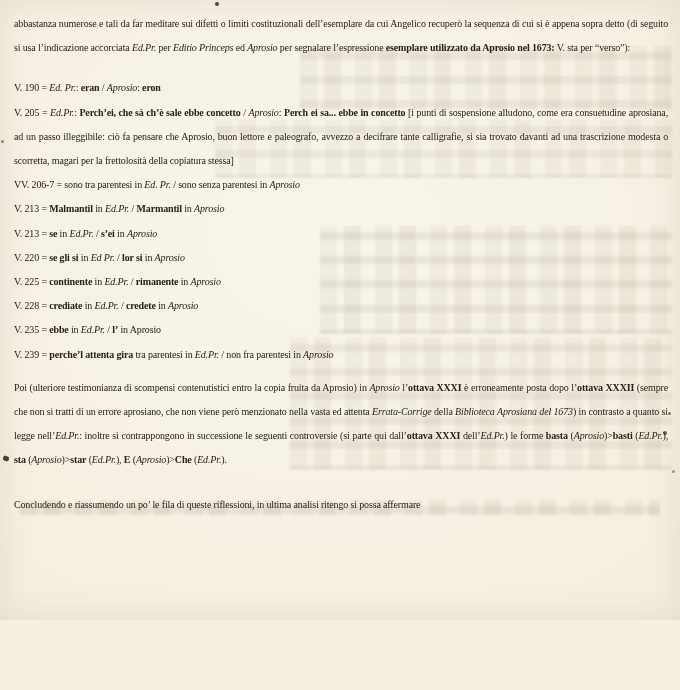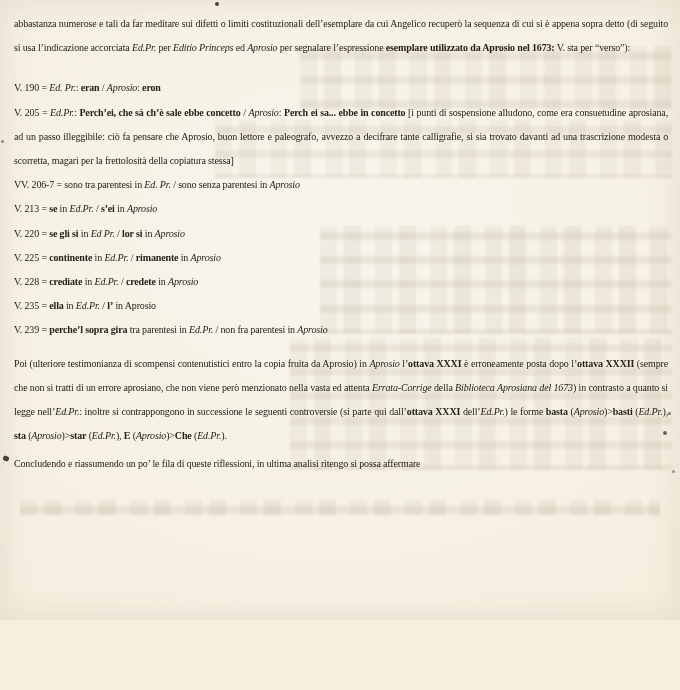--- a/index.html
+++ b/index.html
@@ -30,21 +30,21 @@
     left: 14px;
     top: 12px;
     width: 654px;
   }
   p { margin: 0; }
   .para, .vline { text-align: justify; }
   .i { font-style: italic; }
   .b { font-weight: bold; }
   .intro   { margin-bottom: 16px; }
   .second  { margin-top: 9px; }
-  .closing { margin-top: 4px; }
+  .closing { margin-top: 20px; }
 
   
   .ghost {
     position: absolute;
     pointer-events: none;
     filter: blur(1.1px);
     background-image:
       repeating-linear-gradient(180deg,
         rgba(128,115,92,0) 0 6px,
         rgba(128,115,92,.20) 6px 14px,
@@ -94,25 +94,26 @@
   <div class="speck s5"></div>
   <div class="speck s6"></div>
 
   <div class="content">
     <p class="para intro"><span>abbastanza numerose e tali da far meditare sui difetti o limiti costituzionali dell’esemplare da cui Angelico recuperò la sequenza di cui si è appena sopra detto (di seguito si usa l’indicazione accorciata </span><span class="i">Ed.Pr.</span><span> per </span><span class="i">Editio Princeps</span><span> ed </span><span class="i">Aprosio</span><span> per segnalare l’espressione </span><span class="b">esemplare utilizzato da Aprosio nel 1673:</span><span> V. sta per “verso”):</span></p>
 
     <div class="vlist">
         <p class="vline"><span>V. 190 = </span><span class="i">Ed. Pr.</span><span>: </span><span class="b">eran</span><span> / </span><span class="i">Aprosio</span><span>: </span><span class="b">eron</span></p>
         <p class="vline"><span>V. 205 = </span><span class="i">Ed.Pr.</span><span>: </span><span class="b">Perch’ei, che sà ch’è sale ebbe concetto</span><span> / </span><span class="i">Aprosio</span><span>: </span><span class="b">Perch ei sa... ebbe in concetto</span><span> [i punti di sospensione alludono, come era consuetudine aprosiana, ad un passo illeggibile: ciò fa pensare che Aprosio, buon lettore e paleografo, avvezzo a decifrare tante calligrafie, si sia trovato davanti ad una trascrizione modesta o scorretta, magari per la frettolosità della copiatura stessa]</span></p>
         <p class="vline"><span>VV. 206-7 = sono tra parentesi in </span><span class="i">Ed. Pr.</span><span> / sono senza parentesi in </span><span class="i">Aprosio</span></p>
+        <p class="vline"><span>V. 213 = </span><span class="b">Malmantil</span><span> in </span><span class="i">Ed.Pr.</span><span> / </span><span class="b">Marmantil</span><span> in </span><span class="i">Aprosio</span></p>
         <p class="vline"><span>V. 213 = </span><span class="b">se</span><span> in </span><span class="i">Ed.Pr.</span><span> / </span><span class="b">s’ei</span><span> in </span><span class="i">Aprosio</span></p>
         <p class="vline"><span>V. 220 = </span><span class="b">se gli si</span><span> in </span><span class="i">Ed Pr.</span><span> / </span><span class="b">lor si</span><span> in </span><span class="i">Aprosio</span></p>
         <p class="vline"><span>V. 225 = </span><span class="b">continente</span><span> in </span><span class="i">Ed.Pr.</span><span> / </span><span class="b">rimanente</span><span> in </span><span class="i">Aprosio</span></p>
         <p class="vline"><span>V. 228 = </span><span class="b">crediate</span><span> in </span><span class="i">Ed.Pr.</span><span> / </span><span class="b">credete</span><span> in </span><span class="i">Aprosio</span></p>
-        <p class="vline"><span>V. 235 = </span><span class="b">ella</span><span> in </span><span class="i">Ed.Pr.</span><span> / </span><span class="b">l’</span><span> in Aprosio</span></p>
-        <p class="vline"><span>V. 239 = </span><span class="b">perche’l sopra gira</span><span> tra parentesi in </span><span class="i">Ed.Pr.</span><span> /  non fra parentesi in </span><span class="i">Aprosio</span></p>
+        <p class="vline"><span>V. 235 = </span><span class="b">ebbe</span><span> in </span><span class="i">Ed.Pr.</span><span> / </span><span class="b">l’</span><span> in Aprosio</span></p>
+        <p class="vline"><span>V. 239 = </span><span class="b">perche’l attenta gira</span><span> tra parentesi in </span><span class="i">Ed.Pr.</span><span> /  non fra parentesi in </span><span class="i">Aprosio</span></p>
       </div>
 
     <p class="para second"><span>Poi (ulteriore testimonianza di scompensi contenutistici entro la copia fruita da Aprosio) in </span><span class="i">Aprosio</span><span> l’</span><span class="b">ottava XXXI</span><span> è erroneamente posta dopo l’</span><span class="b">ottava XXXII</span><span> (sempre che non si tratti di un errore aprosiano, che non viene però menzionato nella vasta ed attenta </span><span class="i">Errata-Corrige</span><span> della </span><span class="i">Biblioteca Aprosiana del 1673</span><span>) in contrasto a quanto si legge nell’</span><span class="i">Ed.Pr.</span><span>: inoltre si contrappongono in successione le seguenti controversie (si parte qui dall’</span><span class="b">ottava XXXI</span><span> dell’</span><span class="i">Ed.Pr.</span><span>) le forme </span><span class="b">basta</span><span> (</span><span class="i">Aprosio</span><span>)&gt;</span><span class="b">basti</span><span> (</span><span class="i">Ed.Pr.</span><span>), </span><span class="b">sta</span><span> (</span><span class="i">Aprosio</span><span>)&gt;</span><span class="b">star</span><span> (</span><span class="i">Ed.Pr.</span><span>),  </span><span class="b">E</span><span> (</span><span class="i">Aprosio</span><span>)&gt;</span><span class="b">Che</span><span> (</span><span class="i">Ed.Pr.</span><span>).</span></p>
 
     <p class="para closing"><span>Concludendo e riassumendo un po’ le fila di queste riflessioni, in ultima analisi ritengo si possa affermare</span></p>
   </div>
 </div>
 
 </body></html>

